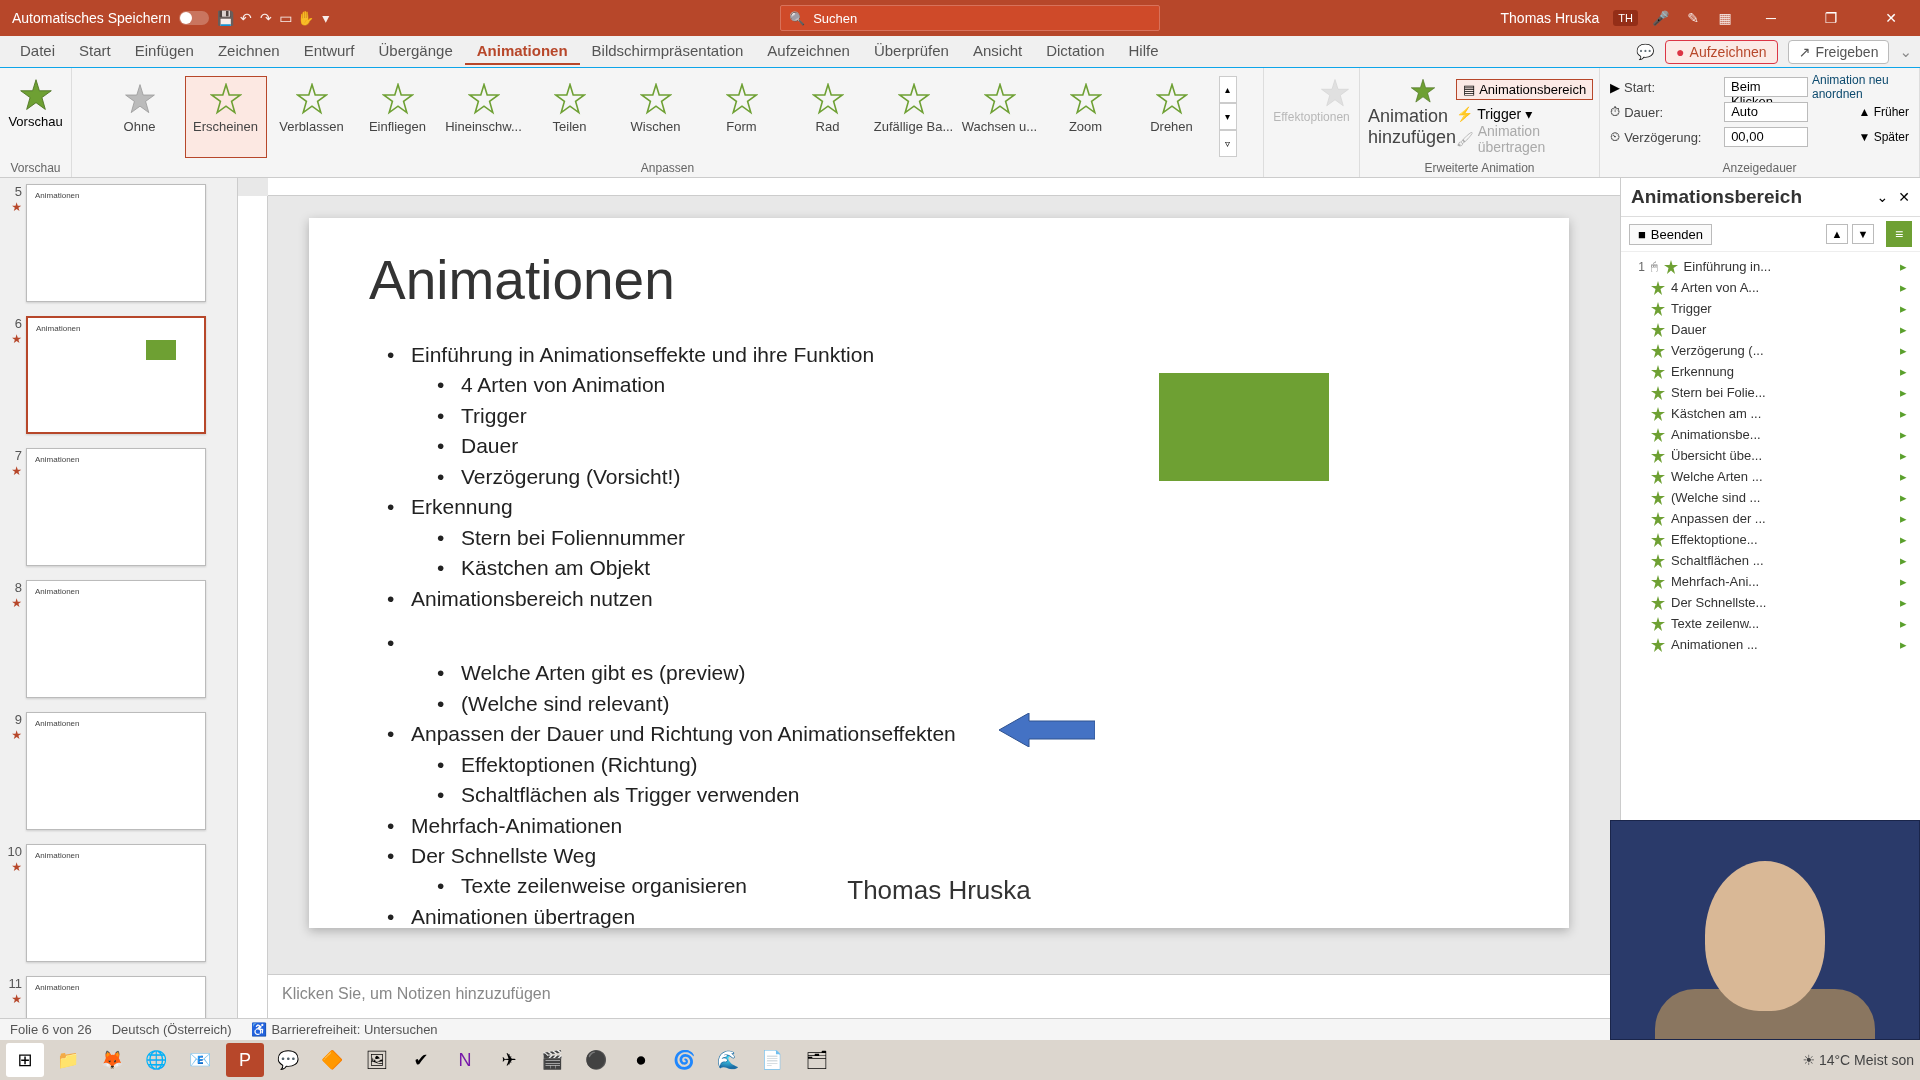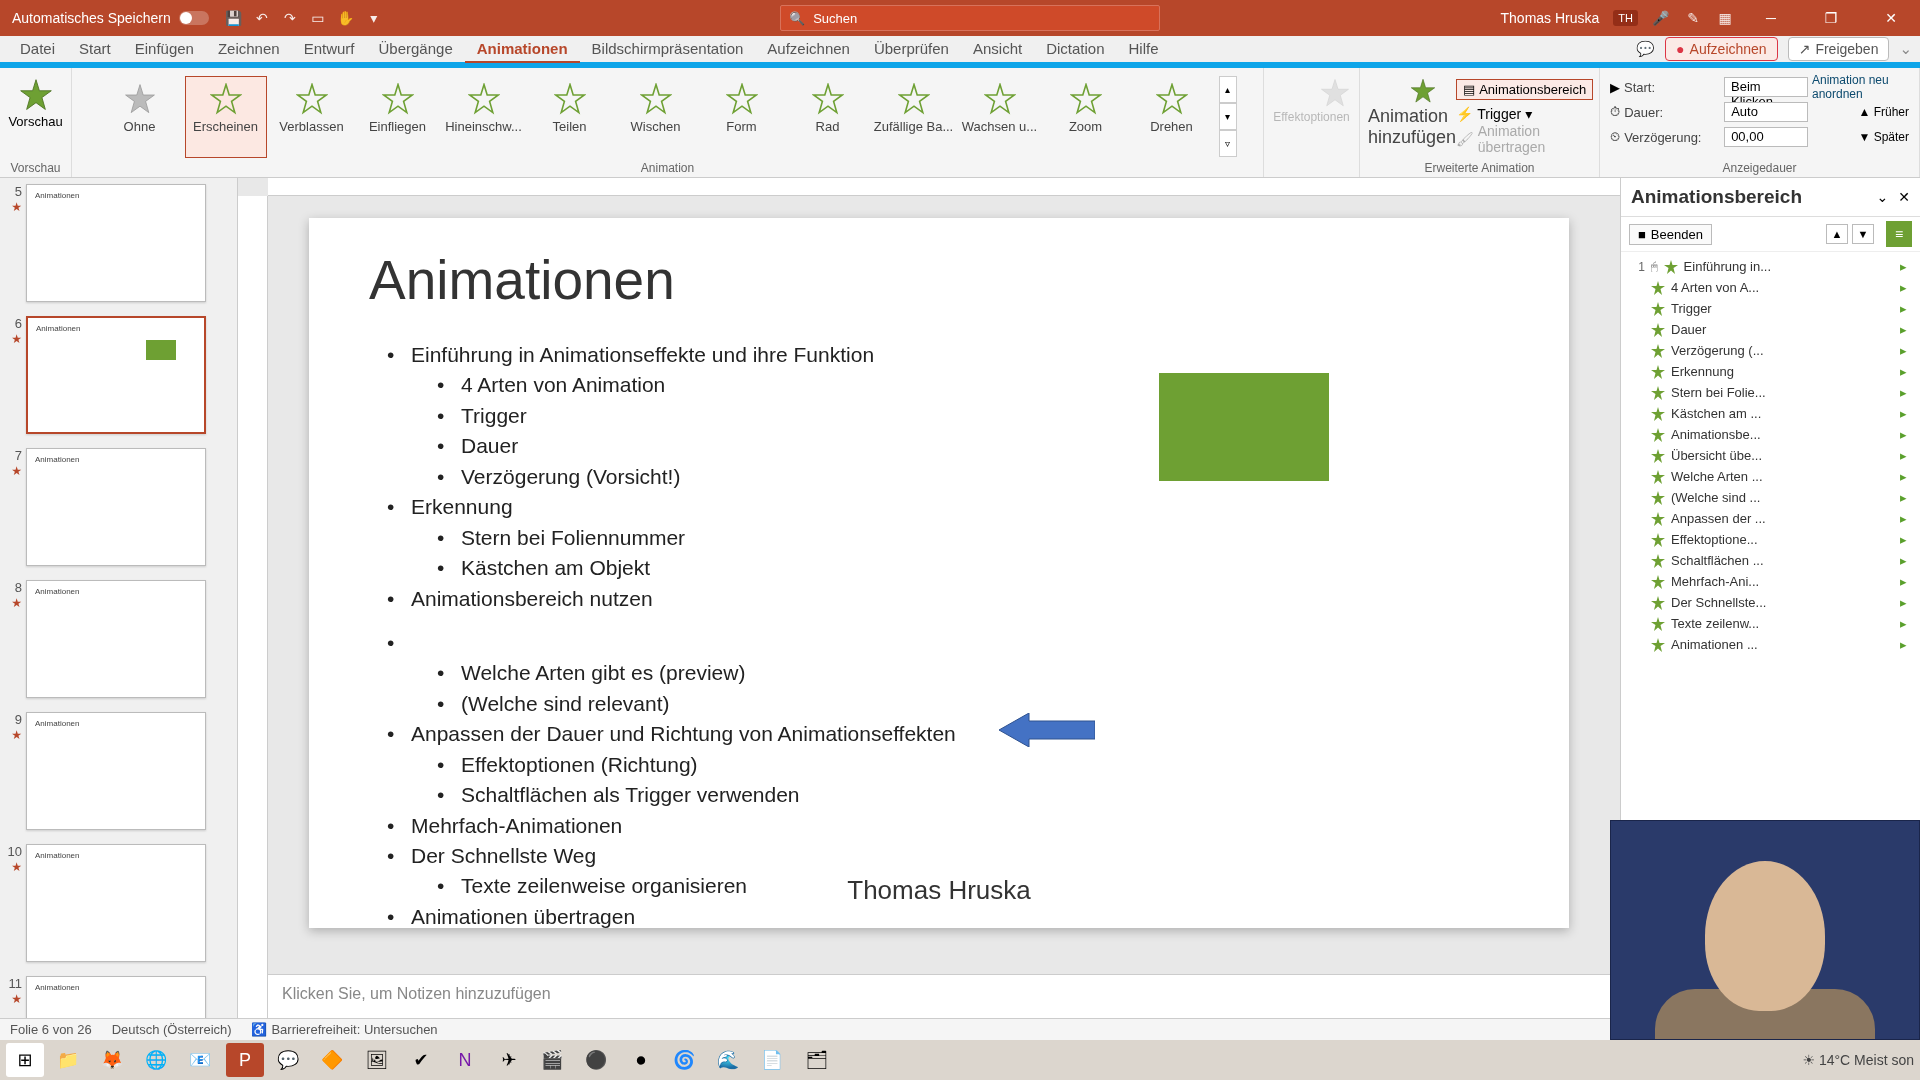--- a/index.html
+++ b/index.html
@@ -1,32 +1,32 @@
 <!DOCTYPE html>
 <html><head>
 <meta charset="utf-8">
 <style>
 * { margin: 0; padding: 0; box-sizing: border-box; font-family: "Segoe UI", sans-serif; }
 body { width: 1920px; height: 1080px; background: #f0f0f0; overflow: hidden; position: relative; }
 
 
 .titlebar { height: 36px; background: #b7472a; display: flex; align-items: center; color: #fff; font-size: 14px; padding: 0 6px; }
-.titlebar .tb-left { display: flex; align-items: center; gap: 10px; }
+.titlebar .tb-left { display: flex; align-items: center; gap: 2px; }
 .autosave { display: flex; align-items: center; gap: 8px; padding: 0 6px; }
 .toggle { width: 30px; height: 14px; background: rgba(255,255,255,0.25); border-radius: 8px; position: relative; }
 .toggle::after { content:''; position:absolute; width:12px; height:12px; background:#fff; border-radius:50%; top:1px; left:1px; }
 .tb-icon { width:18px; height:18px; display:flex; align-items:center; justify-content:center; opacity:.9; cursor:pointer; }
 .titlebar-center { position:absolute; left:50%; transform:translateX(-50%); font-size:15px; }
 .search-box { position:absolute; left:780px; width:380px; height:26px; background:#cf4a29; border:1px solid #d8725b; display:flex; align-items:center; padding:0 8px; gap:8px; color:#fff; font-size:13px; border-radius:2px; }
 .tb-right { margin-left:auto; display:flex; align-items:center; gap:14px; font-size:14px; }
 .tb-right .badge { background:#942e17; padding:2px 5px; border-radius:3px; font-size:11px; }
 .win-btn { width:46px; height:36px; display:flex; align-items:center; justify-content:center; cursor:pointer; }
 
 
-.menubar { height:32px; background:#f0f0f0; display:flex; align-items:center; padding:0 8px; gap:2px; border-bottom:6px solid #0ea5e9; font-size:15px; color:#555; }
+.menubar { height:32px; background:#f0f0f0; display:flex; align-items:center; padding:0 8px; gap:2px; border-bottom:1px solid #0ea5e9; font-size:15px; color:#555; }
 .menu-item { padding:4px 12px; cursor:pointer; }
 .menu-item.active { color:#b7472a; border-bottom:2px solid #b7472a; font-weight:600; }
 .menubar-right { margin-left:auto; display:flex; align-items:center; gap:10px; }
 .rec-btn { border:1px solid #dc3545; color:#b7472a; padding:3px 10px; border-radius:4px; background:#fbeae6; display:flex; align-items:center; gap:5px; font-size:14px;}
 .share-btn { border:1px solid #bbb; padding:3px 10px; border-radius:4px; background:#fff; display:flex; align-items:center; gap:5px; font-size:14px;}
 
 
 .ribbon { height:110px; background:#f5f5f5; border-bottom:1px solid #ccc; display:flex; position:relative; }
 .ribbon-group { display:flex; flex-direction:column; align-items:center; border-right:1px solid #ddd; padding:4px 10px 0; }
 .rg-label { font-size:12px; color:#666; margin-top:auto; padding-bottom:2px; }
@@ -263,21 +263,21 @@
             <path d="M20 2 L24 15 L38 15 L27 23 L31 37 L20 29 L9 37 L13 23 L2 15 L16 15 Z"></path>
           </svg>
           <span>Drehen</span>
         </div>
         <div class="gallery-scroll">
           <div>▴</div>
           <div>▾</div>
           <div>▿</div>
         </div>
       </div>
-    <div class="rg-label">Animation</div>
+    <div class="rg-label">Anpassen</div>
   </div>
   <div class="ribbon-group" style="width:96px">
     <div class="small-btn disabled">
       <svg class="star-icon star-grey" style="width:30px;height:30px" viewBox="0 0 40 40">
           <path d="M20 2 L24 15 L38 15 L27 23 L31 37 L20 29 L9 37 L13 23 L2 15 L16 15 Z"></path>
         </svg>
       <span style="font-size:12px;text-align:center">Effektoptionen</span>
     </div>
   </div>
   <div class="ribbon-group" style="width:240px">

